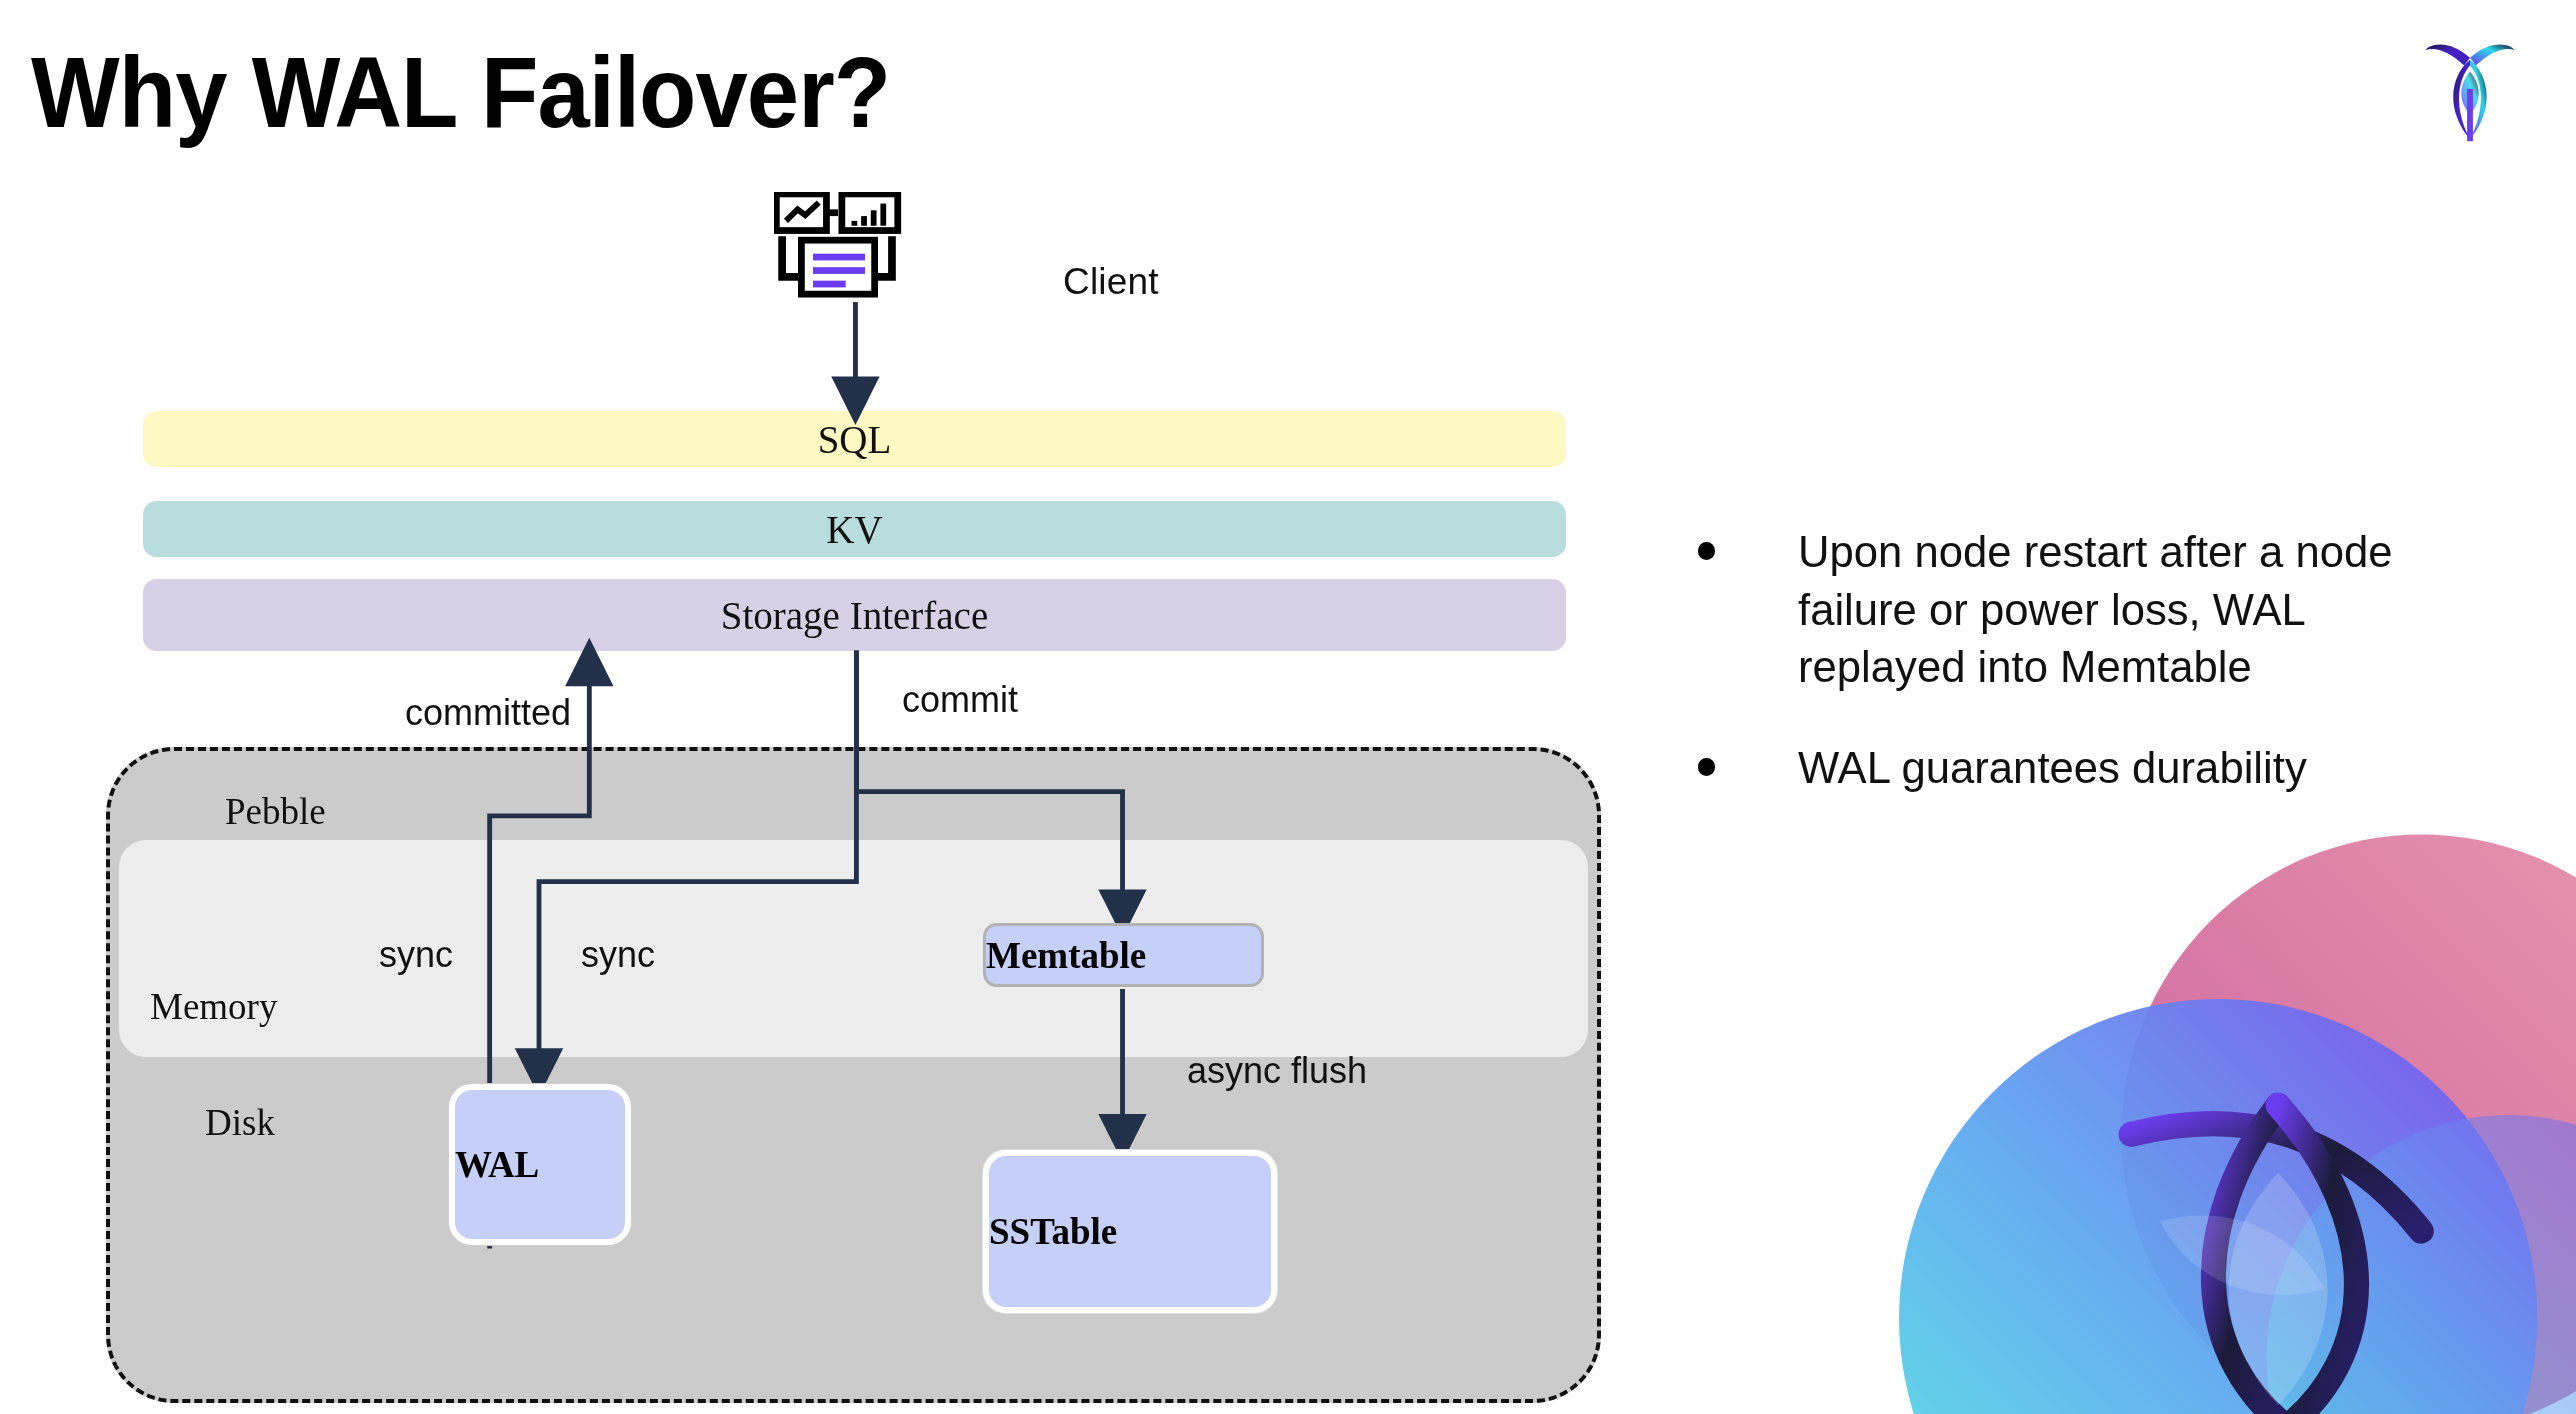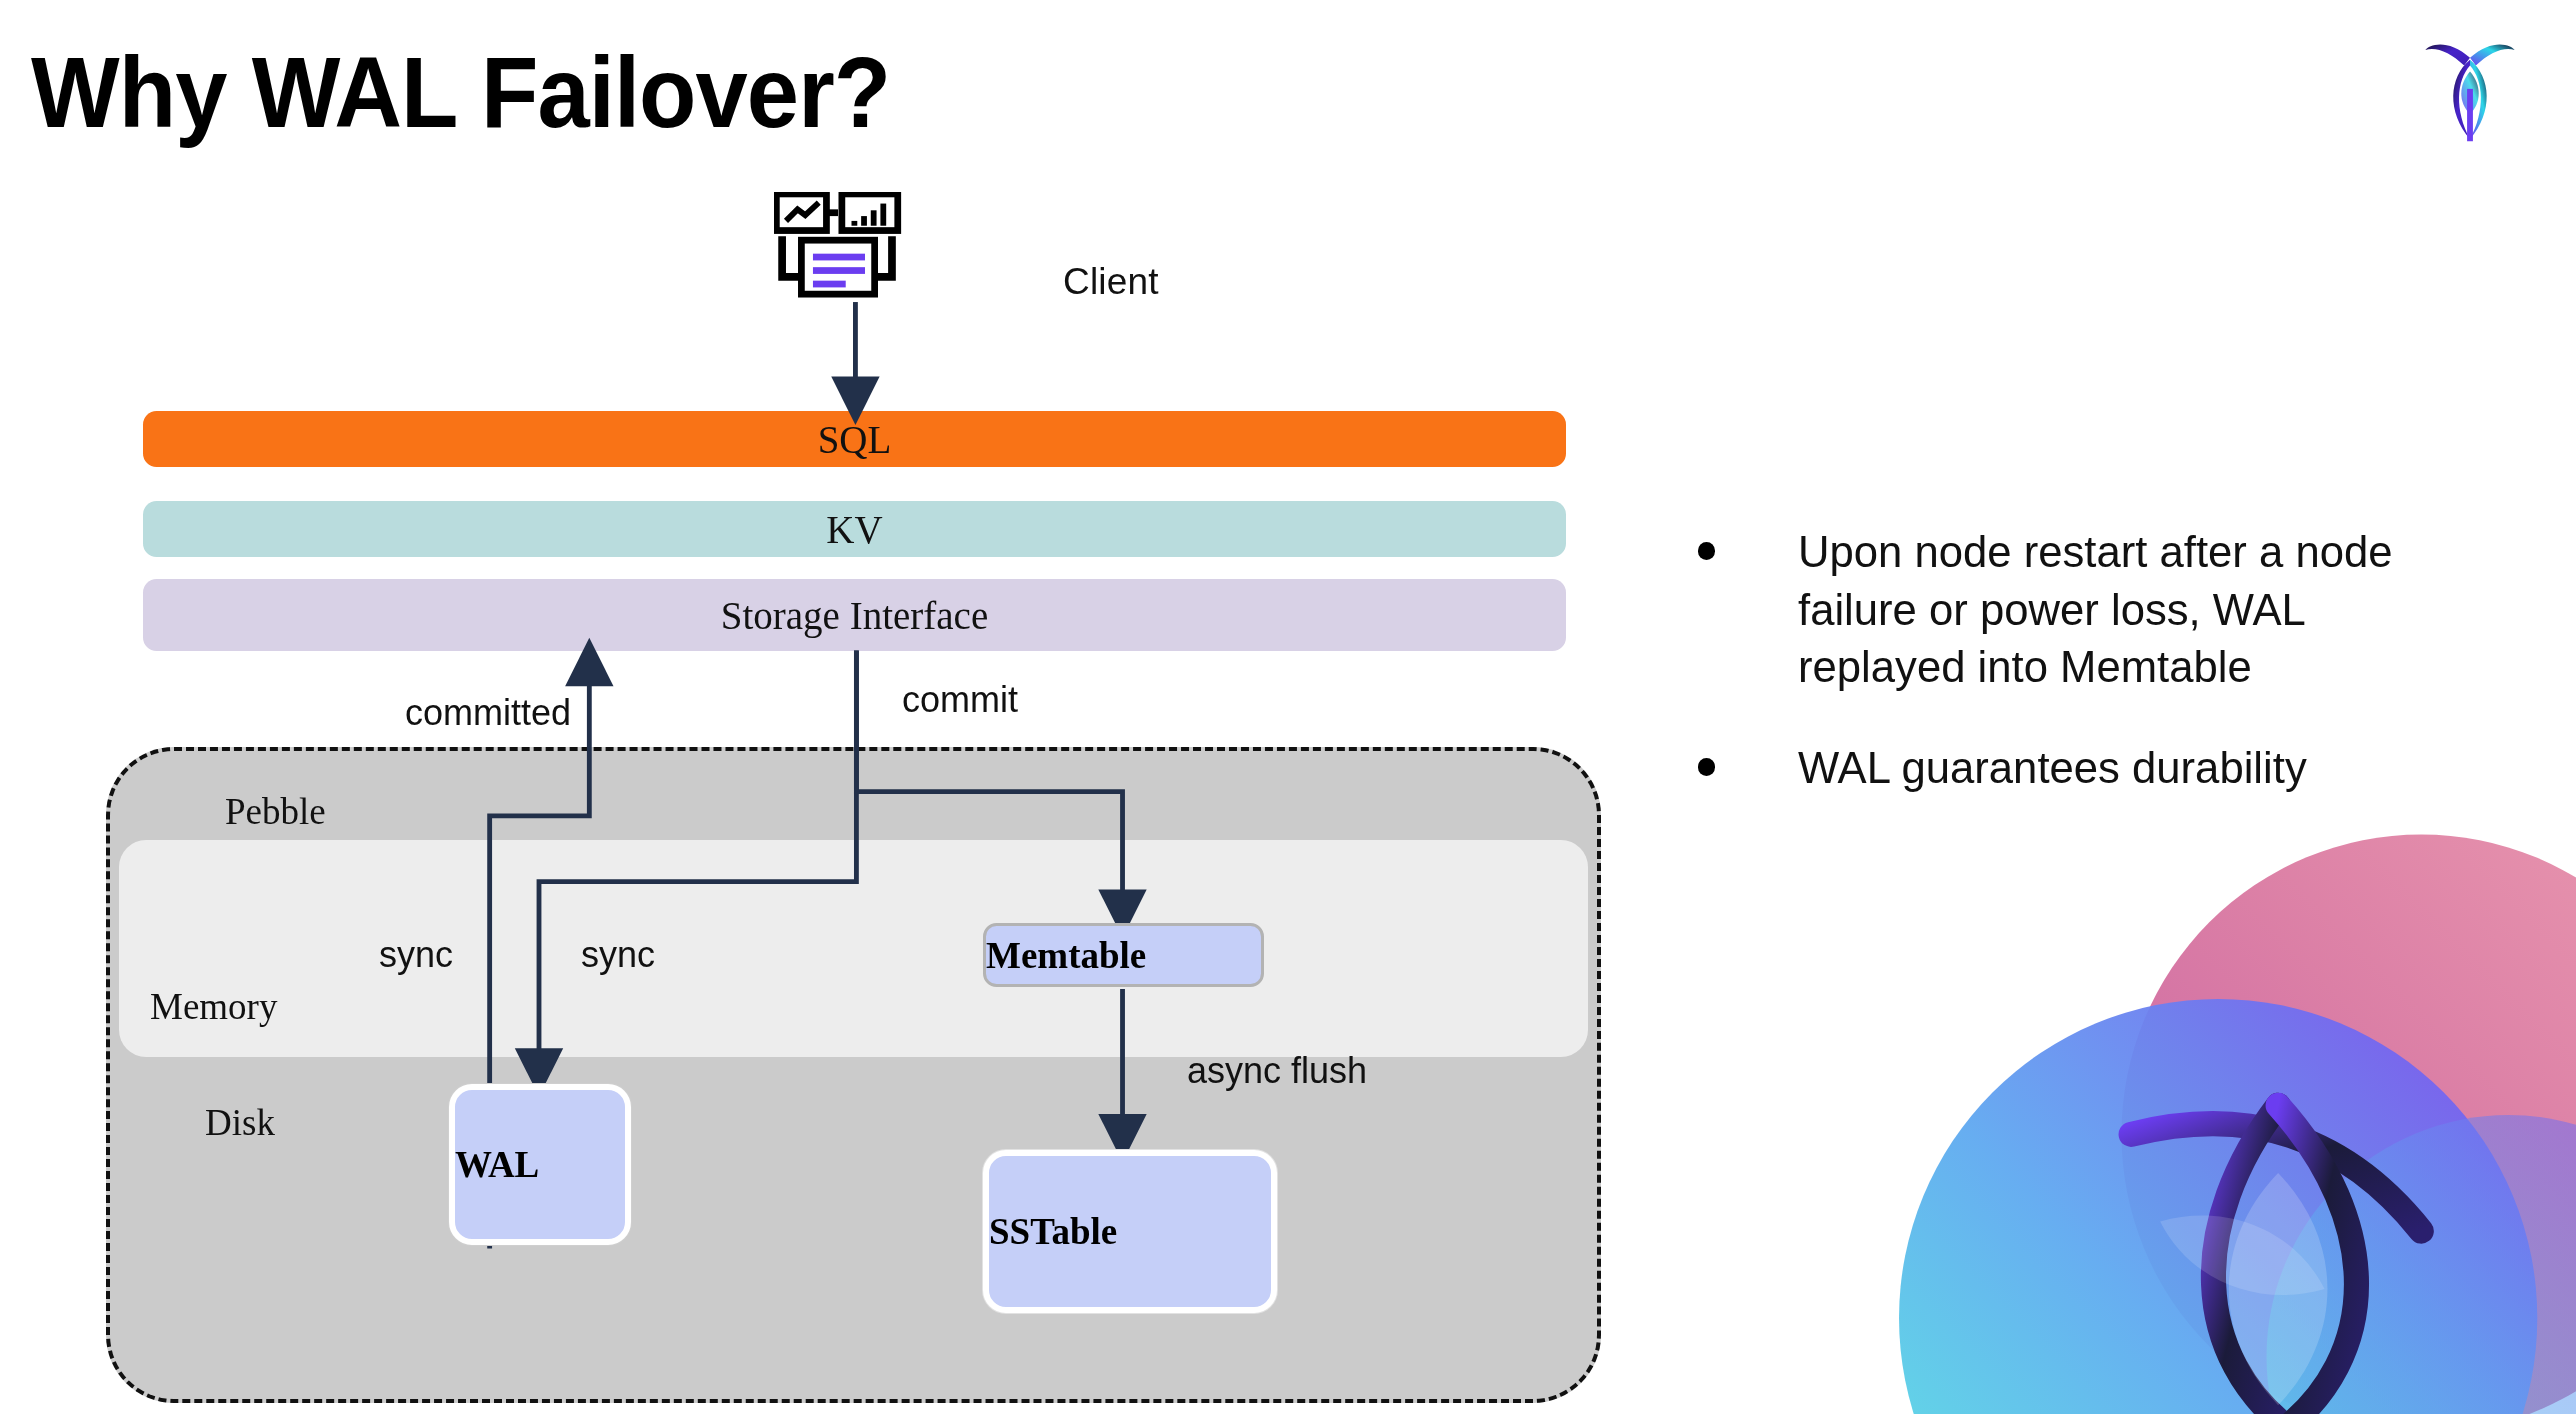--- a/index.html
+++ b/index.html
@@ -32,21 +32,21 @@
     font-size:37px;color:#111;letter-spacing:0.2px;margin-top:40px;
   }
 
   
   .bar{
     position:absolute;border-radius:13.5px;
     display:flex;align-items:center;justify-content:center;
     font-family:"Liberation Serif", serif;
     font-size:39px;color:#111;
   }
-  .bar-sql{left:143px;top:411px;width:1423px;height:56px;background:#f97316;}
+  .bar-sql{left:143px;top:411px;width:1423px;height:56px;background:#fef9c3;}
   .bar-kv {left:143px;top:501px;width:1423px;height:56px;background:#b9dcdd;}
   .bar-si {left:143px;top:579px;width:1423px;height:72px;background:#d8d1e6;}
 
   
   .pebble-box{
     position:absolute;left:106px;top:747px;width:1495px;height:656px;
     background:#cbcbcb;border:4.8px dashed #111111;border-radius:68px;
     box-sizing:border-box;
   }
   .memory-box{

